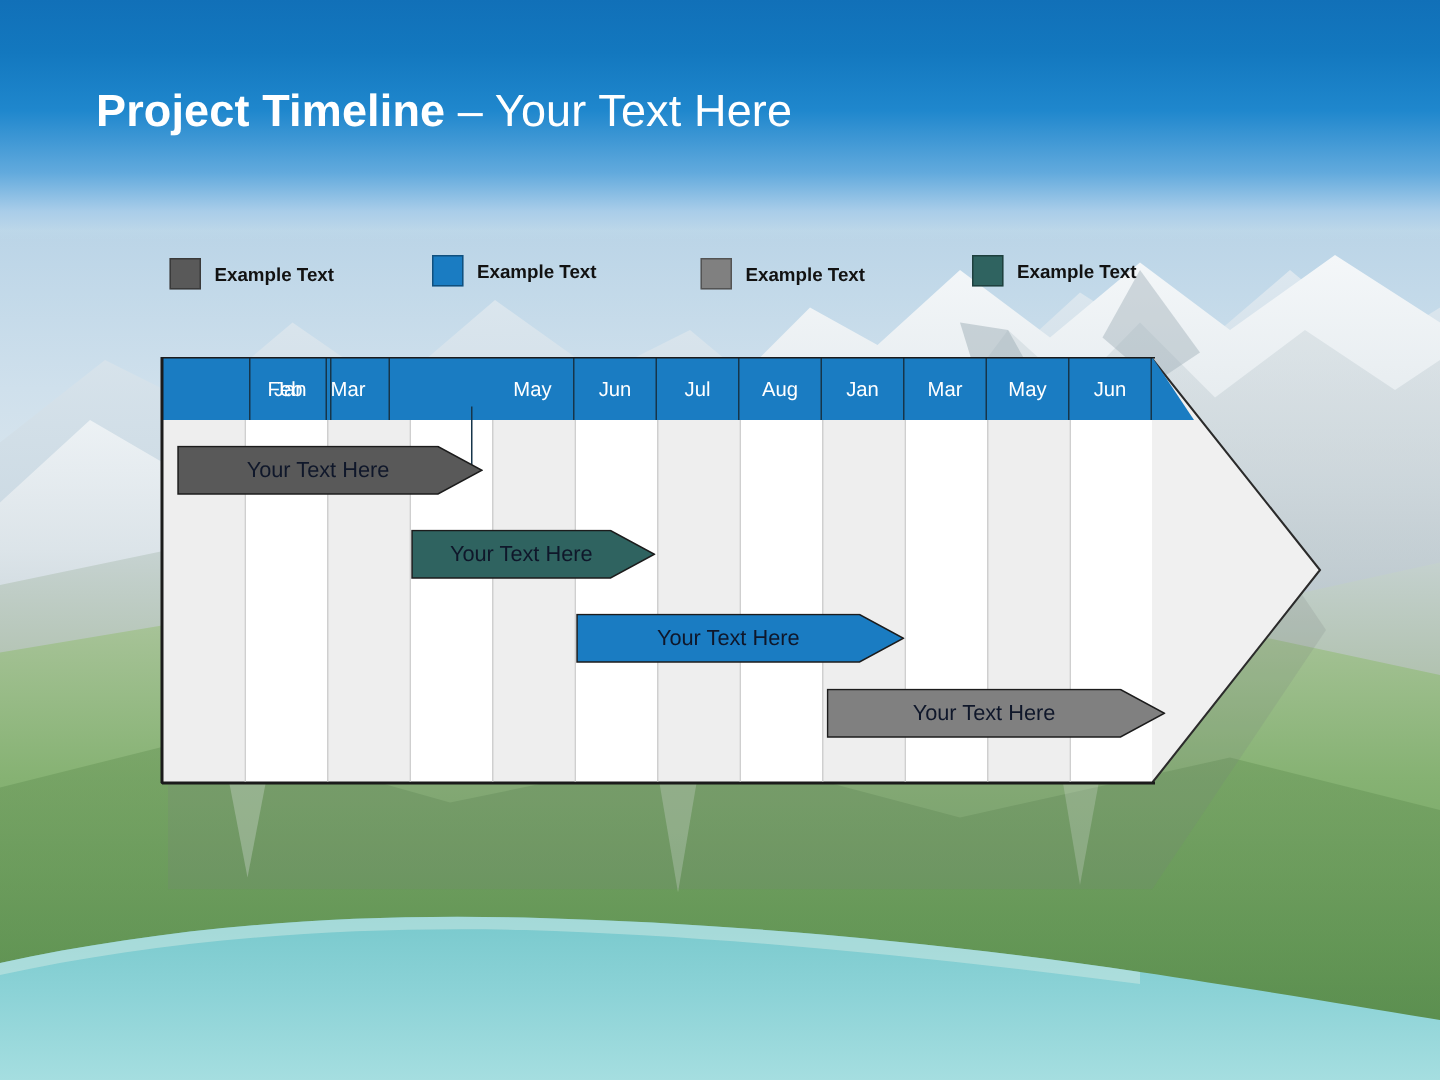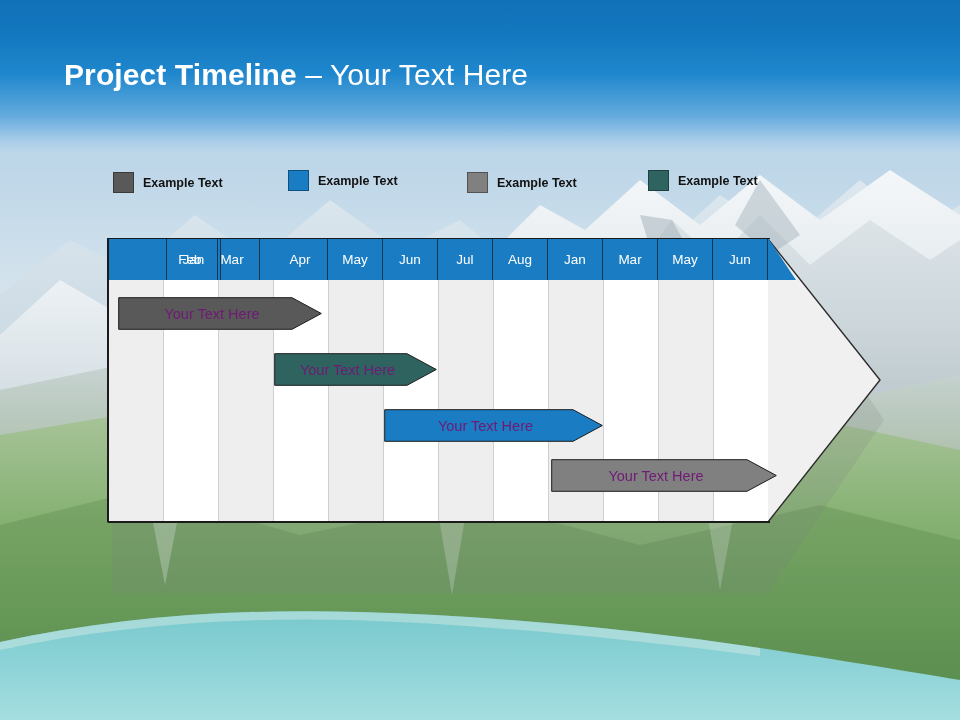--- a/index.html
+++ b/index.html
@@ -148,21 +148,21 @@
     background: #cfcfcf;
   }
 
   
   .task-bar {
     position: absolute;
     height: 33px;
     display: flex;
     align-items: center;
     justify-content: center;
-    color: #701a75;
+    color: #0f172a;
     font-size: 14.5px;
     white-space: nowrap;
     box-sizing: border-box;
   }
   .task-bar .bar-shape {
     position: absolute; left: 0; top: 0; width: 100%; height: 100%;
   }
   .task-bar .bar-label {
     position: relative;
     z-index: 2;
@@ -285,21 +285,21 @@
         <div class="tl-col odd" style="left: 440px;"></div>
         <div class="tl-col even" style="left: 495px;"></div>
         <div class="tl-col odd" style="left: 550px;"></div>
         <div class="tl-col even" style="left: 605px;"></div>
       </div>
     <div class="tl-head">
       <div id="tl-head-cells">
           <div class="tl-head-cell" style="left: 10px; margin-left: 48px;">Jan</div>
           <div class="tl-head-cell" style="left: 55px; text-align: right;">Feb</div>
           <div class="tl-head-cell" style="left: 97px; text-align: right;">Mar</div>
-          <div class="tl-head-cell" style="left: 165px;">Apr</div>
+          <div class="tl-head-cell" style="left: 152px; margin-top: 33px;">Apr</div>
           <div class="tl-head-cell" style="left: 220px;">May</div>
           <div class="tl-head-cell" style="left: 275px;">Jun</div>
           <div class="tl-head-cell" style="left: 330px;">Jul</div>
           <div class="tl-head-cell" style="left: 385px;">Aug</div>
           <div class="tl-head-cell" style="left: 440px;">Jan</div>
           <div class="tl-head-cell" style="left: 495px;">Mar</div>
           <div class="tl-head-cell" style="left: 550px;">May</div>
           <div class="tl-head-cell" style="left: 605px;">Jun</div>
         </div>
     </div>

